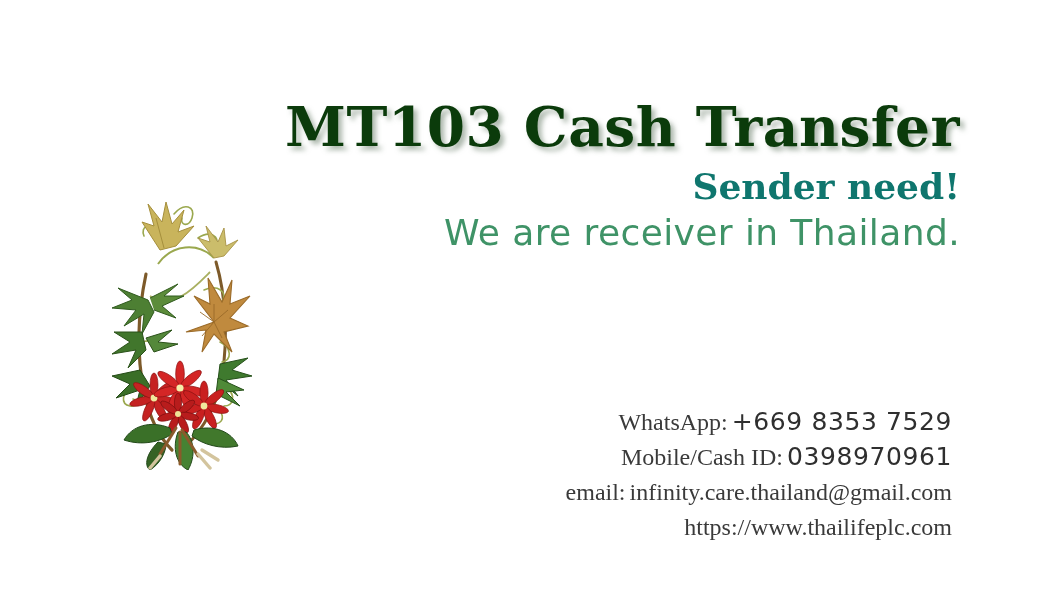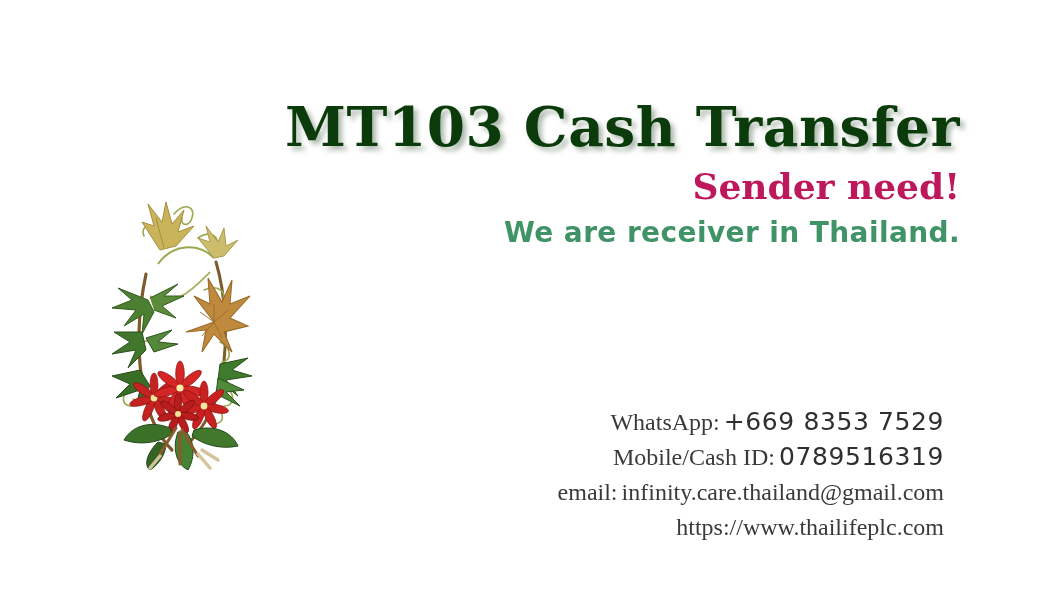--- a/index.html
+++ b/index.html
@@ -45,39 +45,39 @@
     color: #0b3b0b;
     text-shadow: 4px 4px 5px rgba(110,130,110,0.55);
     white-space: nowrap;
     margin: 0;
   }
   .subtitle {
     font-family: "DejaVu Serif", "Liberation Serif", serif;
     font-weight: bold;
     font-size: 36px;
     line-height: 44px;
-    color: #be185d;
+    color: #0f766e;
     margin: 6px 0 0 0;
     white-space: nowrap;
   }
   .tagline {
     font-family: "DejaVu Sans", "Liberation Sans", sans-serif;
-    font-weight: bold;
-    font-size: 28px;
+    font-weight: normal;
+    font-size: 36px;
     line-height: 34px;
     letter-spacing: 0.4px;
     color: #3f9367;
     margin: 8px 0 0 0;
     white-space: nowrap;
   }
 
   
   .contact-block {
     position: absolute;
-    left: 392px;
+    left: 400px;
     top: 406px;
     width: 552px;
     text-align: right;
     color: #363636;
   }
   .contact-line {
     line-height: 32px;
     white-space: nowrap;
   }
   .contact-label {
@@ -241,21 +241,21 @@
 
   <div class="contact-block">
 
     <div class="contact-line">
       <span class="contact-label">WhatsApp:</span>
       <span class="contact-value">+669 8353 7529</span>
     </div>
 
     <div class="contact-line">
       <span class="contact-label">Mobile/Cash ID:</span>
-      <span class="contact-value">0789516319</span>
+      <span class="contact-value">0398970961</span>
     </div>
 
     <div class="contact-line">
       <span class="contact-plain">email:</span>
       <span class="contact-plain">infinity.care.thailand@gmail.com</span>
     </div>
 
     <div class="contact-line">
       <span class="contact-plain">https://www.thailifeplc.com</span>
     </div>

